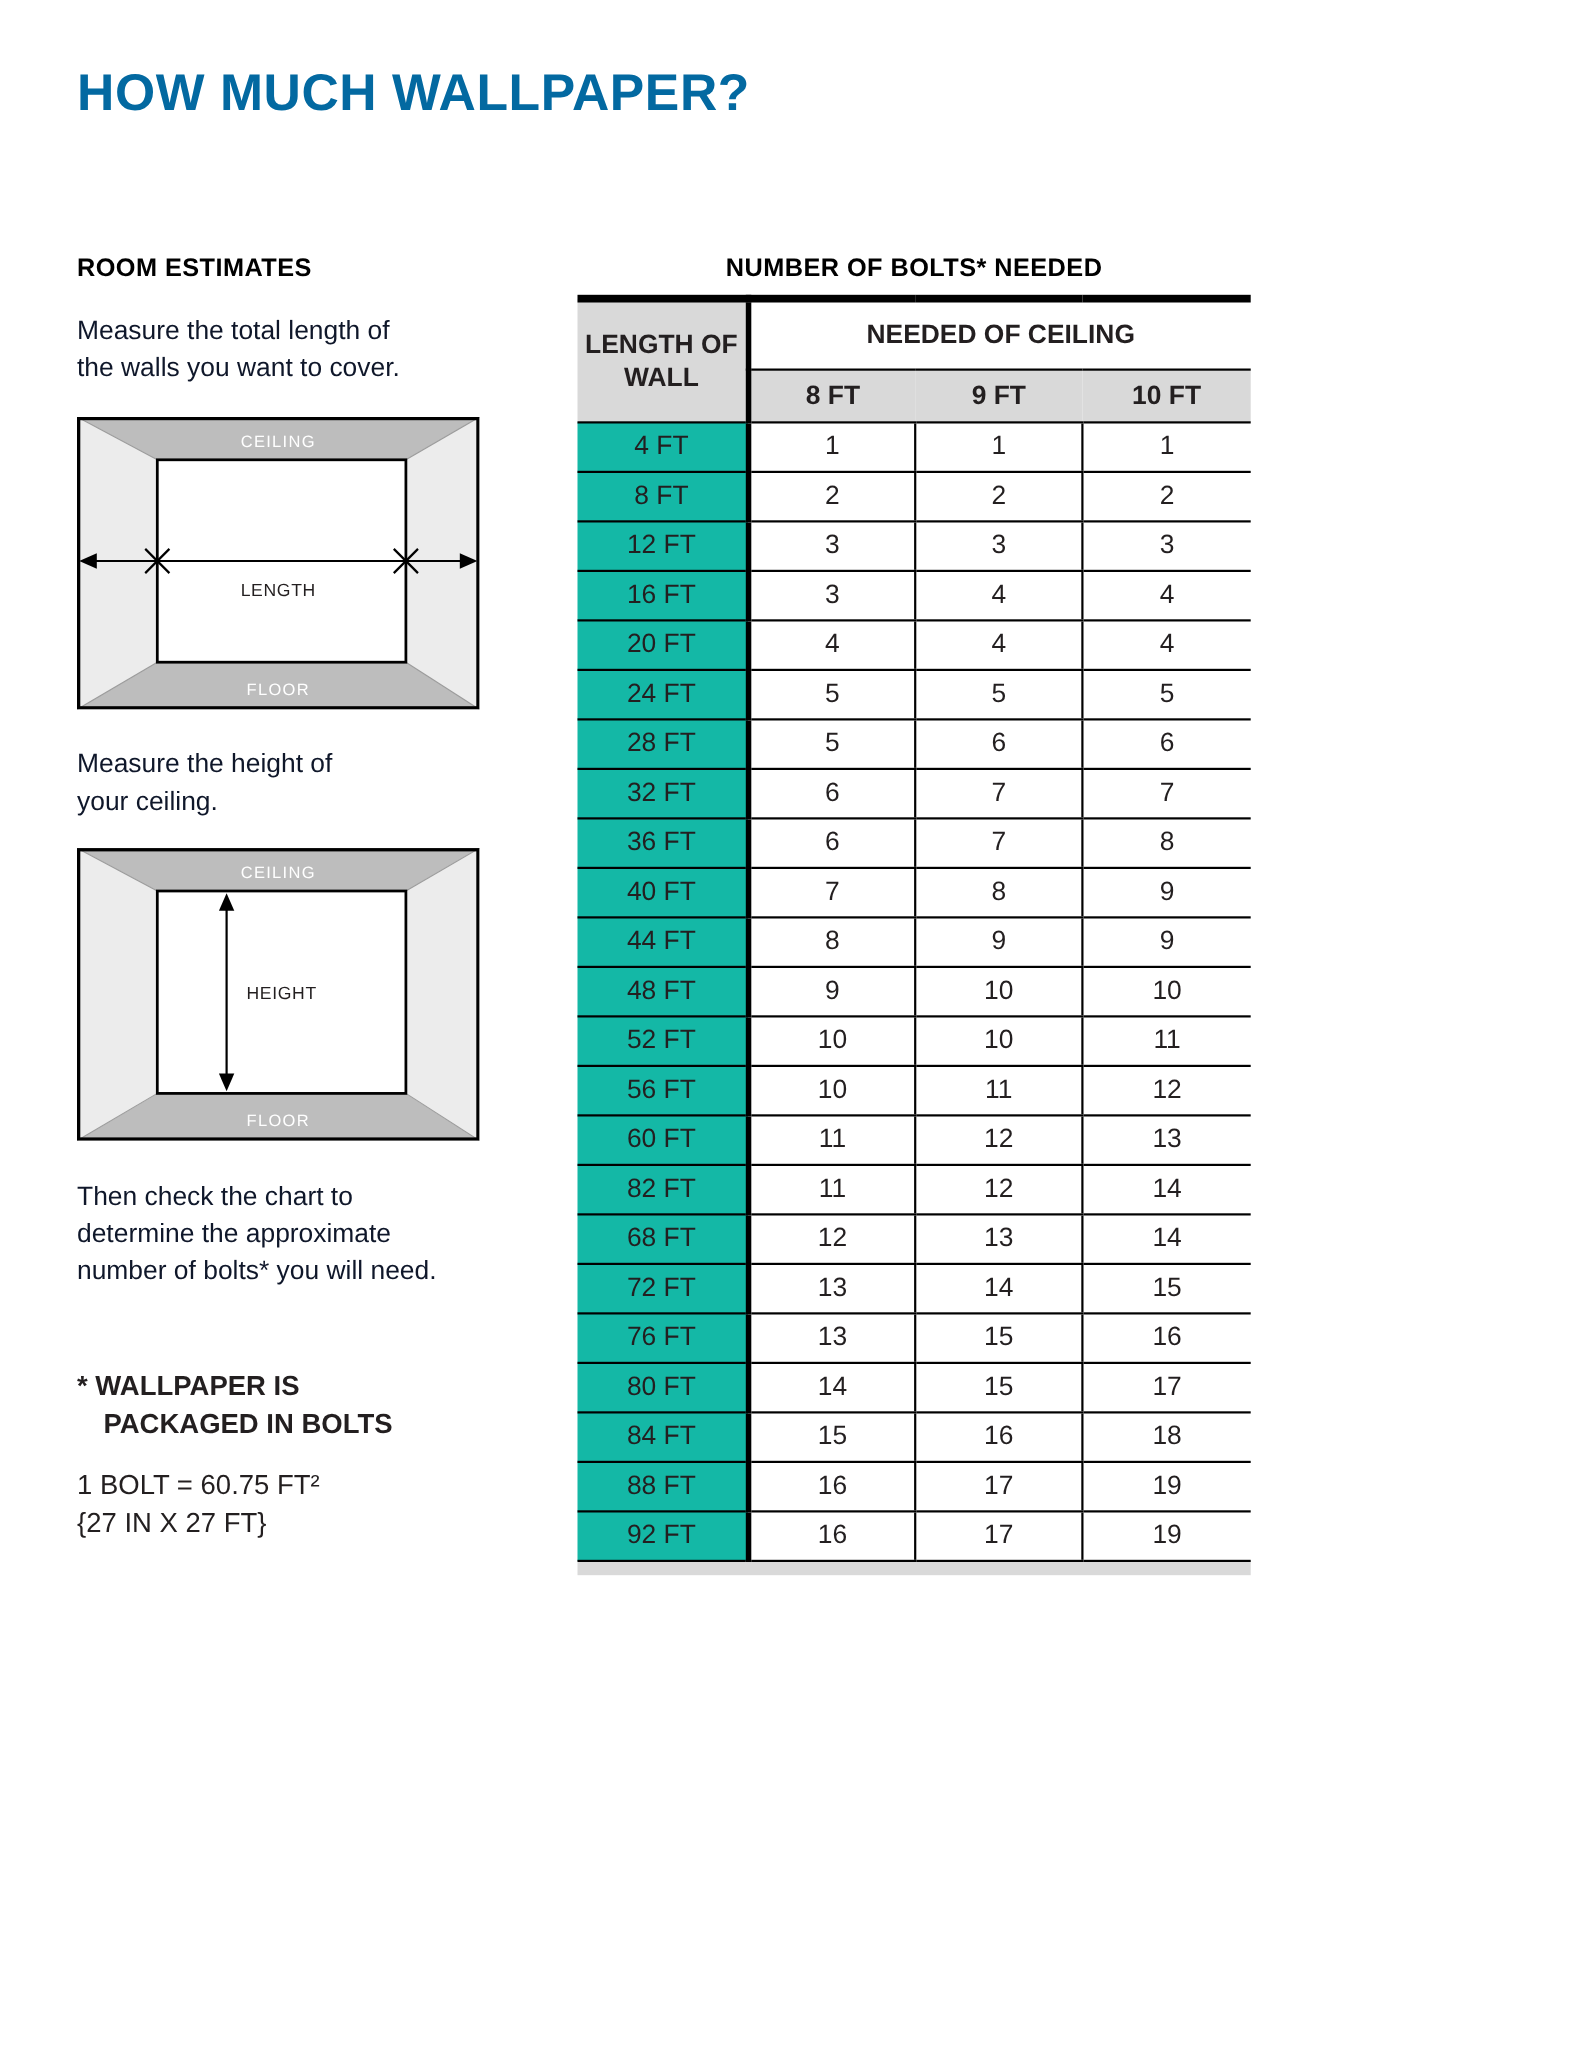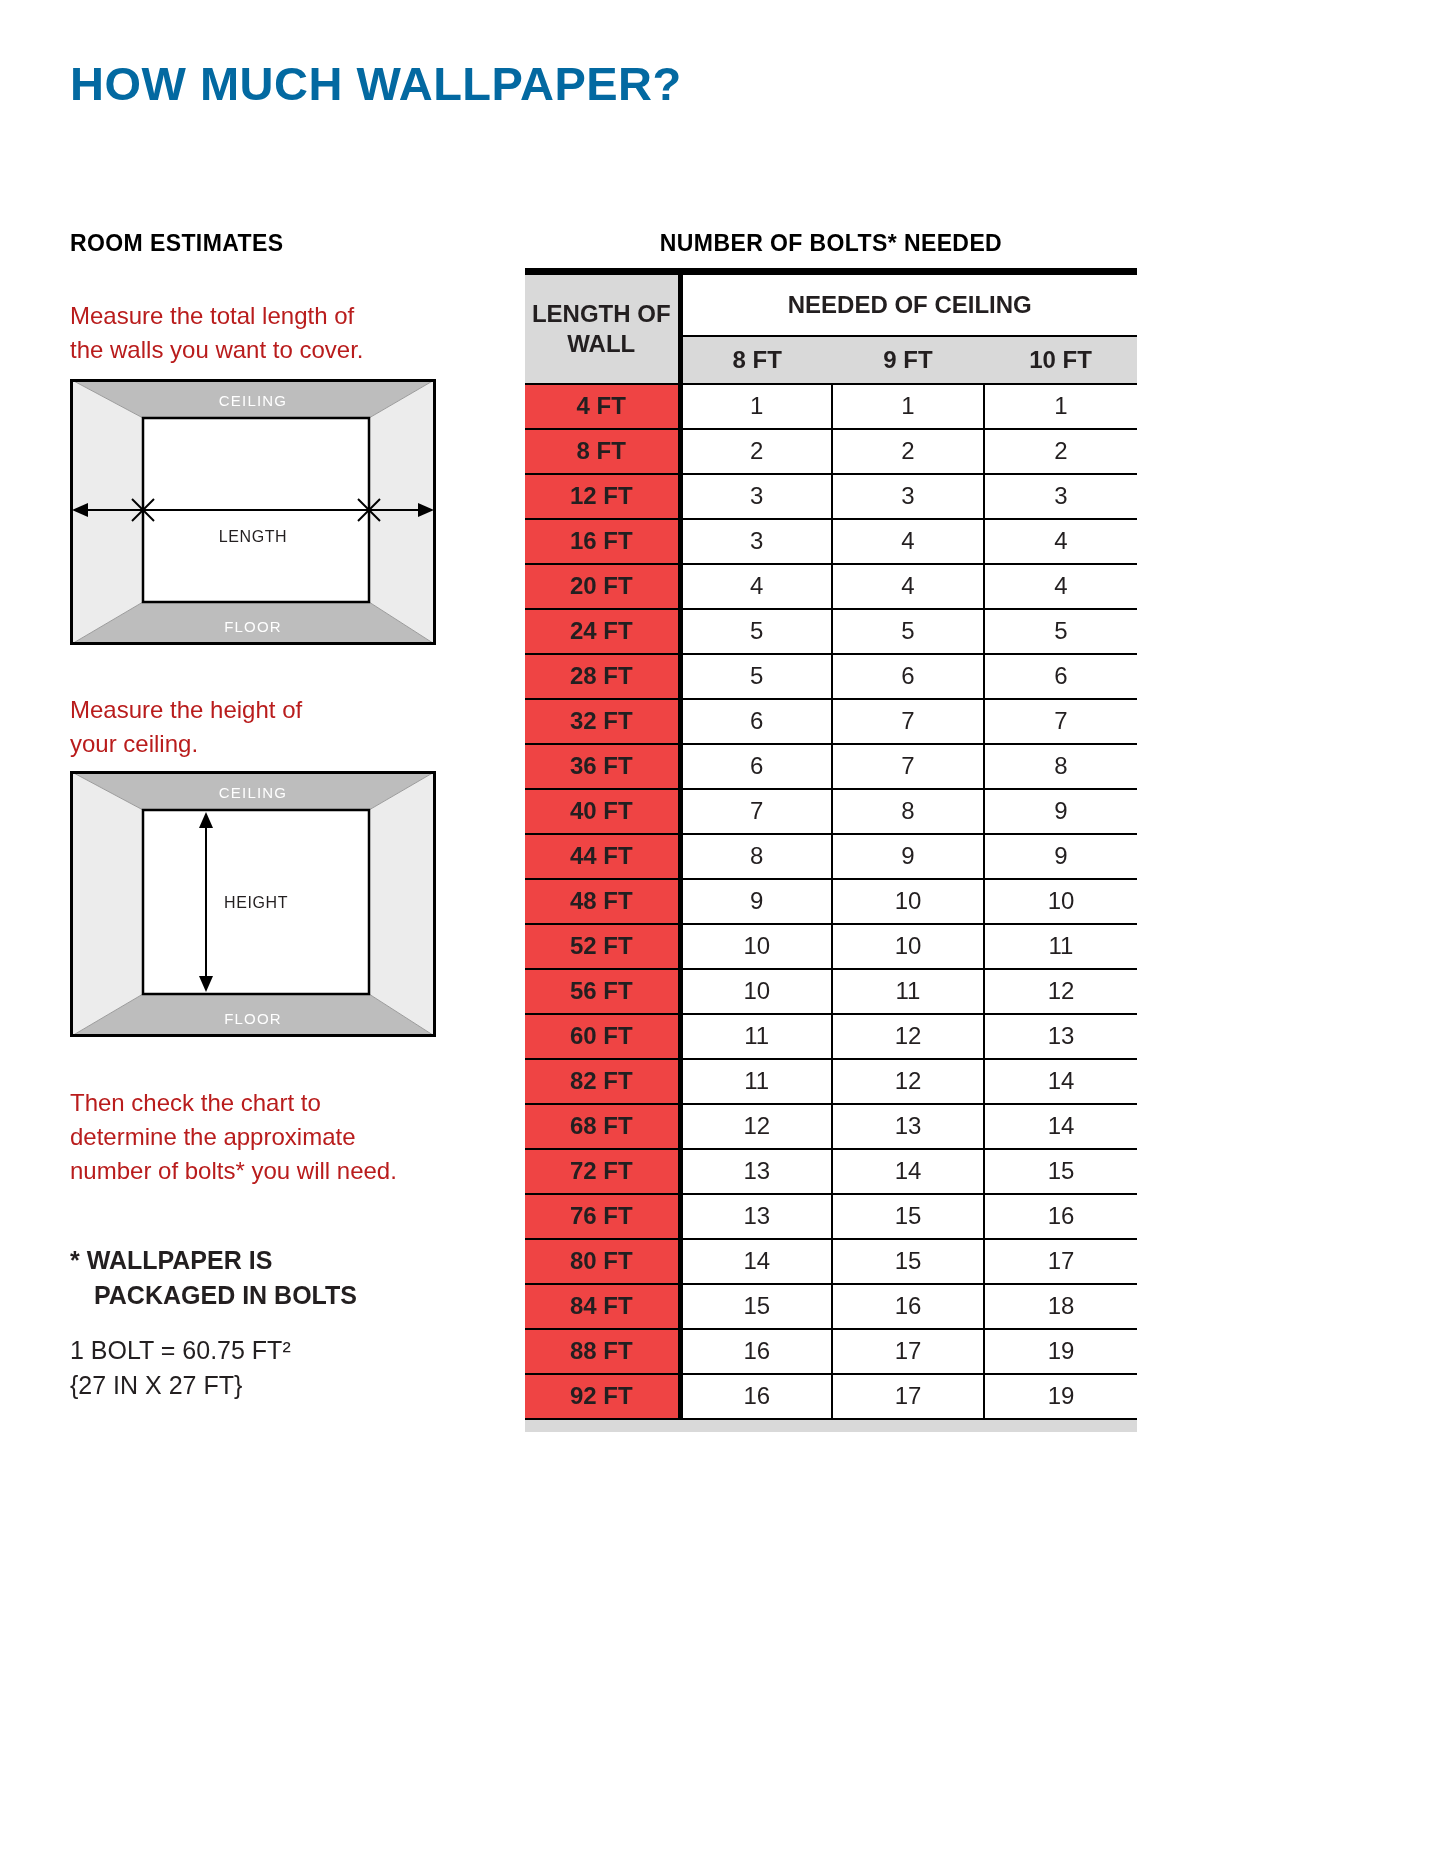--- a/index.html
+++ b/index.html
@@ -22,22 +22,21 @@
     font-size: 23px; font-weight: 700;
     color: #000000; letter-spacing: 0.4px;
   }
   #room-estimates-heading { left: 70px; top: 230px; }
   #table-heading { left: 525px; top: 230px; width: 612px; text-align: center; }
 
   .step-text {
     left: 70px;
     font-size: 24px; line-height: 34px;
     white-space: pre-line;
-    color: #b91c1c;
-    margin-top: 15px;
+    color: #0f172a;
   }
   #step1 { top: 284px; }
   #step2 { top: 678px; }
   #step3 { top: 1071px; }
 
   .diagram { position: absolute; left: 70px; }
   #diagram-length { top: 379px; }
   #diagram-height { top: 771px; }
 
   .svg-label-white { fill: #ffffff; font-size: 15px; letter-spacing: 1.2px; font-family: "Liberation Sans", sans-serif; }
@@ -63,21 +62,21 @@
   }
   .group-cell {
     background: #ffffff; font-weight: 700;
     height: 64px; border-bottom: 2px solid #000;
   }
   .sub-cell {
     background: #D9D9D9; font-weight: 700;
     height: 48px; border-bottom: 2px solid #000;
   }
   .len-cell {
-    background: #ef4444; font-weight: 700;
+    background: #14b8a6; font-weight: 400;
     border-right: 5px solid #000; border-bottom: 2px solid #000;
     height: 45px;
   }
   .val-cell {
     background: #ffffff; font-weight: 400;
     border-bottom: 2px solid #000;
   }
   .val-cell + .val-cell { border-left: 2px solid #000; }
   .foot-cell { background: #D9D9D9; height: 13px; }
 </style>

